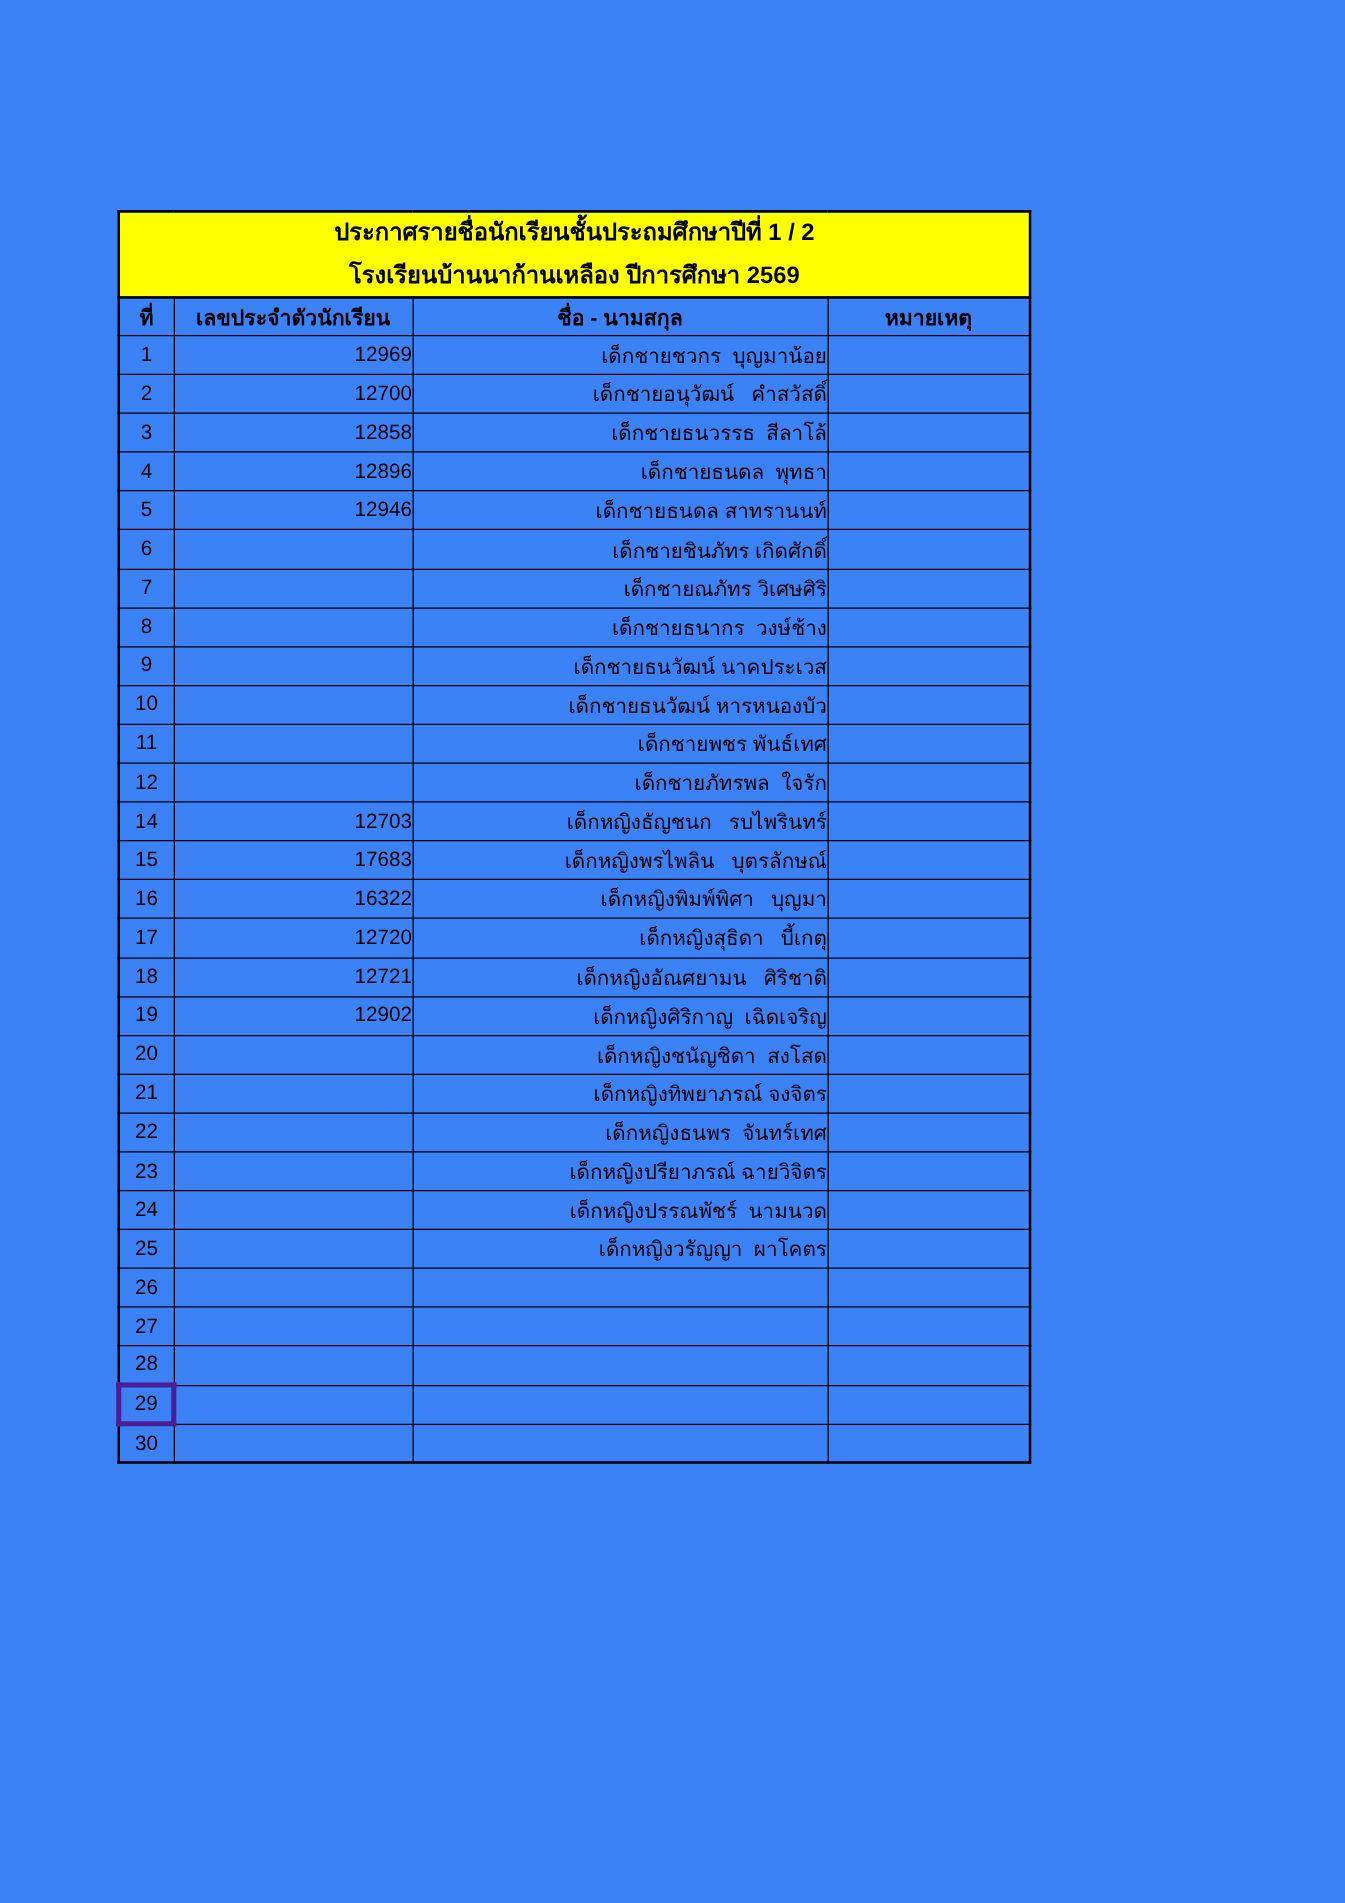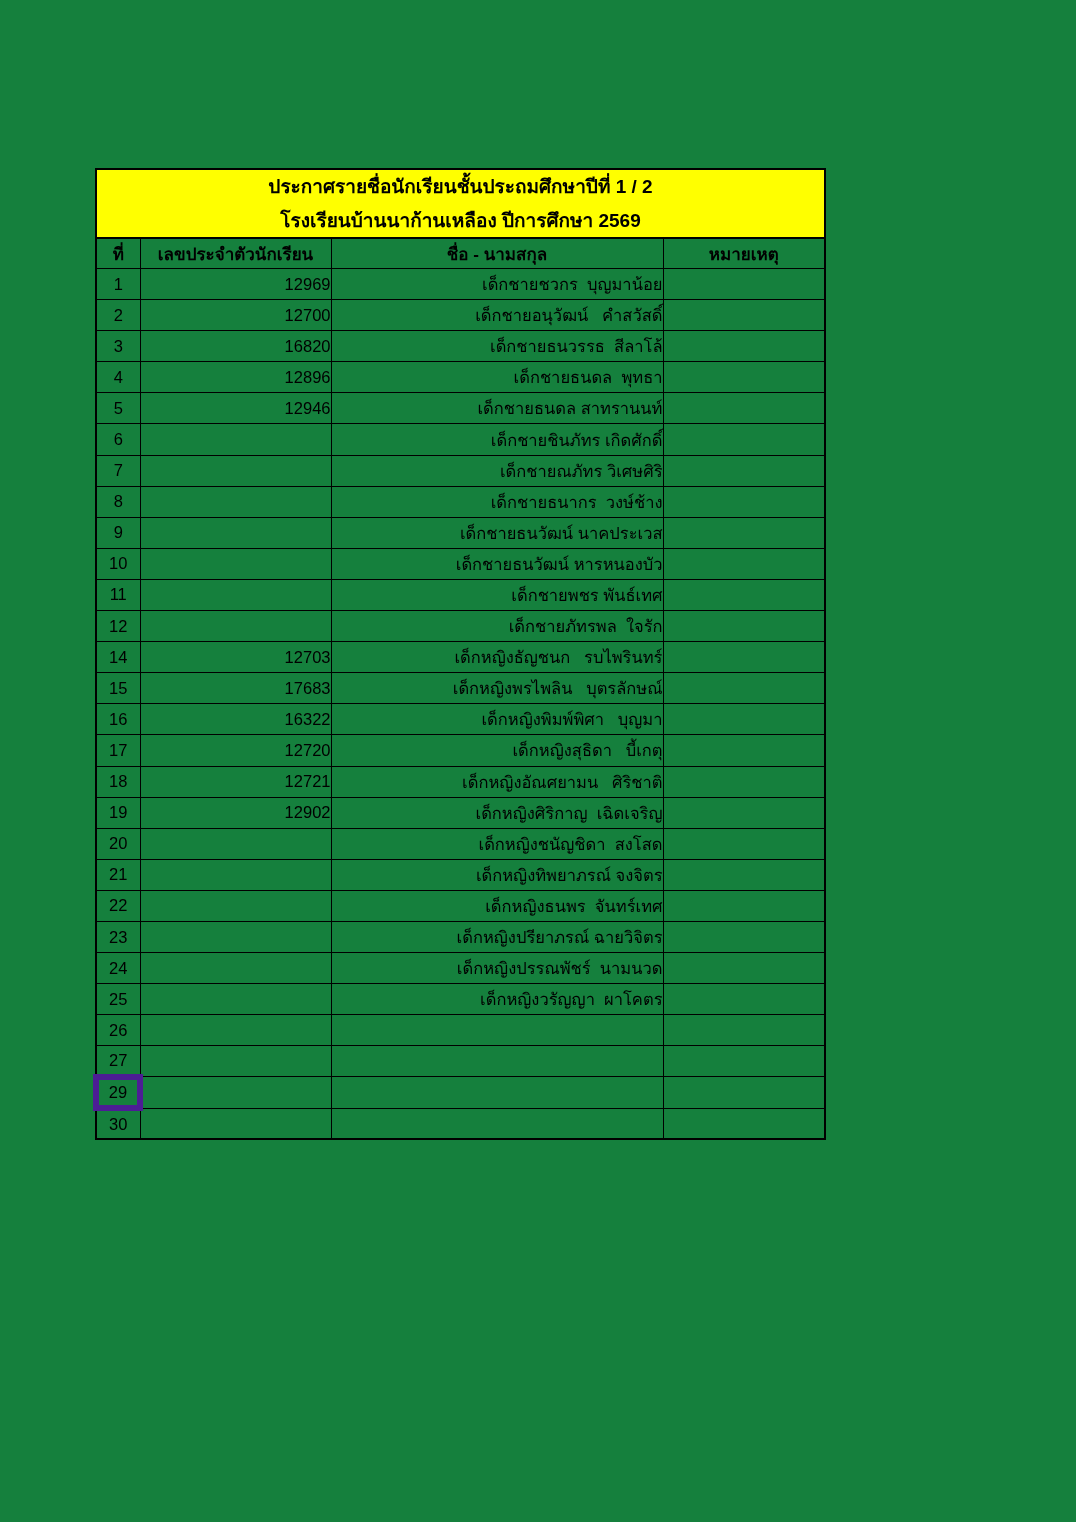--- a/index.html
+++ b/index.html
@@ -6,21 +6,21 @@
     margin: 0;
     padding: 0;
     background: #ffffff;
     font-family: "Liberation Sans", sans-serif;
     color: #000;
   }
   .sheet {
     position: relative;
     width: 1076px;
     height: 1522px;
-    background: #15803d;
+    background: #3b82f6;
     overflow: hidden;
   }
   table.student {
     position: absolute;
     left: 93px;
     top: 168px;
     width: 729px;
     border-collapse: collapse;
     table-layout: fixed;
     border: 2px solid #000;
@@ -62,21 +62,21 @@
   }
   td.cell-no   { text-align: center; }
   td.cell-id   { text-align: right; }
   td.cell-name {
     text-align: right;
     padding-left: 6px;
     white-space: pre;
   }
   td.cell-note { }
   td.active-cell {
-    border: 6px solid #4c1d95;
+    border: 4px solid #4c1d95;
     margin-top: 24px;
   }
 </style>
 </head>
 <body>
 
 <div class="sheet">
   <table class="student">
     <colgroup>
       <col class="c-no">
@@ -106,21 +106,21 @@
           <td class="cell-note"></td>
         </tr>
         <tr class="data-row">
           <td class="cell-no">2</td>
           <td class="cell-id">12700</td>
           <td class="cell-name">เด็กชายอนุวัฒน์   คำสวัสดิ์</td>
           <td class="cell-note"></td>
         </tr>
         <tr class="data-row">
           <td class="cell-no">3</td>
-          <td class="cell-id">16820</td>
+          <td class="cell-id">12858</td>
           <td class="cell-name">เด็กชายธนวรรธ  สีลาโล้</td>
           <td class="cell-note"></td>
         </tr>
         <tr class="data-row">
           <td class="cell-no">4</td>
           <td class="cell-id">12896</td>
           <td class="cell-name">เด็กชายธนดล  พุทธา</td>
           <td class="cell-note"></td>
         </tr>
         <tr class="data-row">
@@ -244,20 +244,26 @@
           <td class="cell-note"></td>
         </tr>
         <tr class="data-row">
           <td class="cell-no">26</td>
           <td class="cell-id"></td>
           <td class="cell-name"></td>
           <td class="cell-note"></td>
         </tr>
         <tr class="data-row">
           <td class="cell-no">27</td>
+          <td class="cell-id"></td>
+          <td class="cell-name"></td>
+          <td class="cell-note"></td>
+        </tr>
+        <tr class="data-row">
+          <td class="cell-no">28</td>
           <td class="cell-id"></td>
           <td class="cell-name"></td>
           <td class="cell-note"></td>
         </tr>
         <tr class="data-row">
           <td class="cell-no active-cell">29</td>
           <td class="cell-id"></td>
           <td class="cell-name"></td>
           <td class="cell-note"></td>
         </tr>

